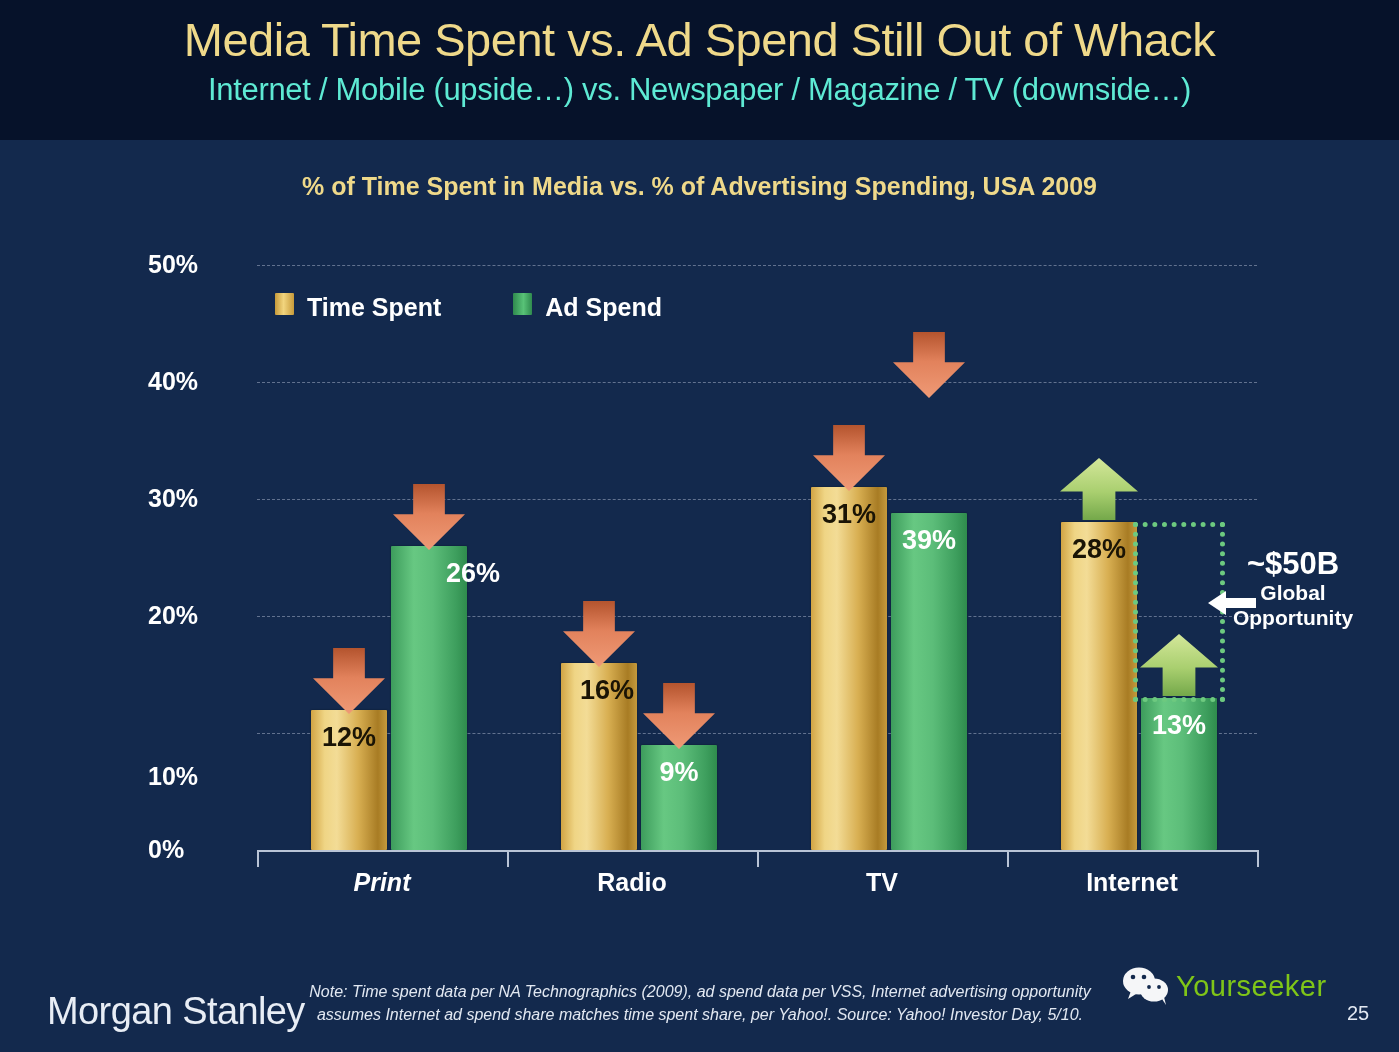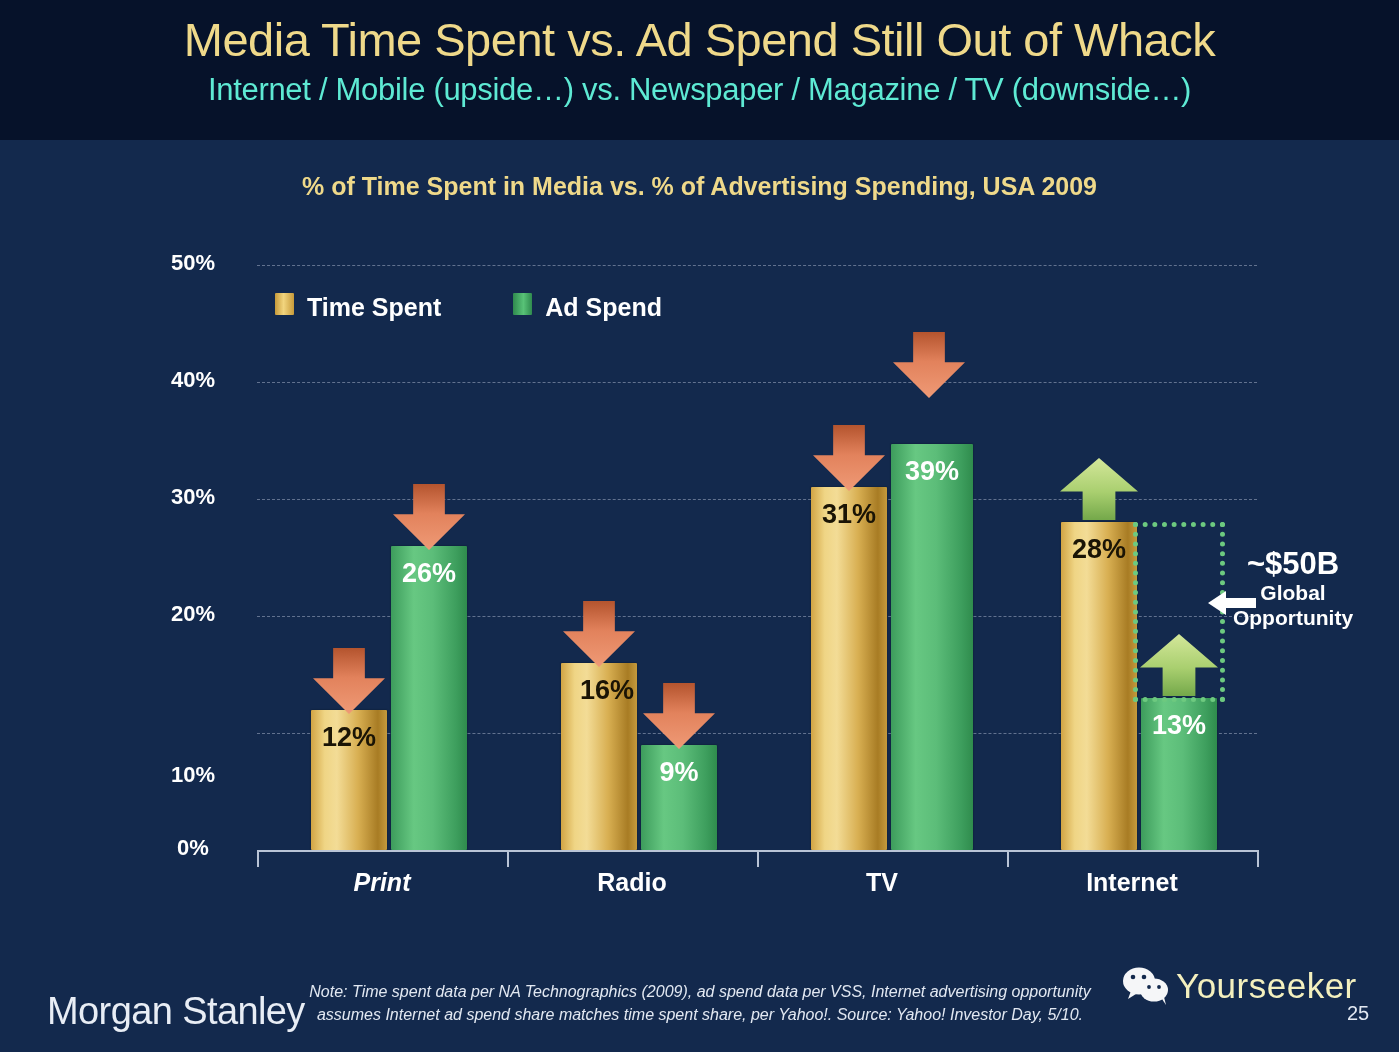--- a/index.html
+++ b/index.html
@@ -70,22 +70,22 @@
     left: 0;
     width: 1000px;
     height: 0;
     border-top: 1px dashed #7d8ba6;
     opacity: 0.75;
   }
   .ytick-label {
     position: absolute;
     right: 1161px;
     width: 90px;
-    text-align: center;
-    font-size: 22px;
+    text-align: left;
+    font-size: 25px;
     font-weight: bold;
     color: #ffffff;
   }
 
   
   .axis-line {
     position: absolute;
     left: 257px;
     top: 850px;
     width: 1000px;
@@ -239,22 +239,22 @@
   .watermark {
     position: absolute;
     left: 1122px;
     top: 966px;
     display: flex;
     align-items: center;
     gap: 6px;
     opacity: 0.96;
   }
   .wm-text {
-    font-size: 35px;
-    color: #fef9c3;
+    font-size: 29px;
+    color: #84cc16;
     letter-spacing: 0.5px;
     font-weight: 400;
   }
   .wechat-icon { display: block; }
 </style>
 </head>
 <body>
 
 <div class="slide">
 
@@ -280,32 +280,32 @@
         <div class="gridline" style="top: 117px;"></div>
         <div class="gridline" style="top: 234px;"></div>
         <div class="gridline" style="top: 351px;"></div>
         <div class="gridline" style="top: 468px;"></div>
       </div>
     <div id="bars-layer">
         <div class="bar bar-gold" style="left: 54px; width: 76px; height: 140.4px;">
           <div class="bar-value val-dark" style="top: 12px;">12%</div>
         </div>
         <div class="bar bar-green" style="left: 134px; width: 76px; height: 304.2px;">
-          <div class="bar-value val-light" style="top: 12px;">26%</div>
+          <div class="bar-value val-light" style="top: 12px; padding-left: 44px;">26%</div>
         </div>
         <div class="bar bar-gold" style="left: 304px; width: 76px; height: 187.2px;">
           <div class="bar-value val-dark" style="top: 12px; padding-left: 8px;">16%</div>
         </div>
         <div class="bar bar-green" style="left: 384px; width: 76px; height: 105.3px;">
           <div class="bar-value val-light" style="top: 12px;">9%</div>
         </div>
         <div class="bar bar-gold" style="left: 554px; width: 76px; height: 362.7px;">
           <div class="bar-value val-dark" style="top: 12px;">31%</div>
         </div>
-        <div class="bar bar-green" style="left: 634px; width: 76px; height: 406px; padding-left: 6px;">
+        <div class="bar bar-green" style="left: 634px; width: 76px; height: 337px;">
           <div class="bar-value val-light" style="top: 12px;">39%</div>
         </div>
         <div class="bar bar-gold" style="left: 804px; width: 76px; height: 327.6px;">
           <div class="bar-value val-dark" style="top: 12px;">28%</div>
         </div>
         <div class="bar bar-green" style="left: 884px; width: 76px; height: 152.1px;">
           <div class="bar-value val-light" style="top: 12px;">13%</div>
         </div>
       </div>
     <div id="arrows-layer">

